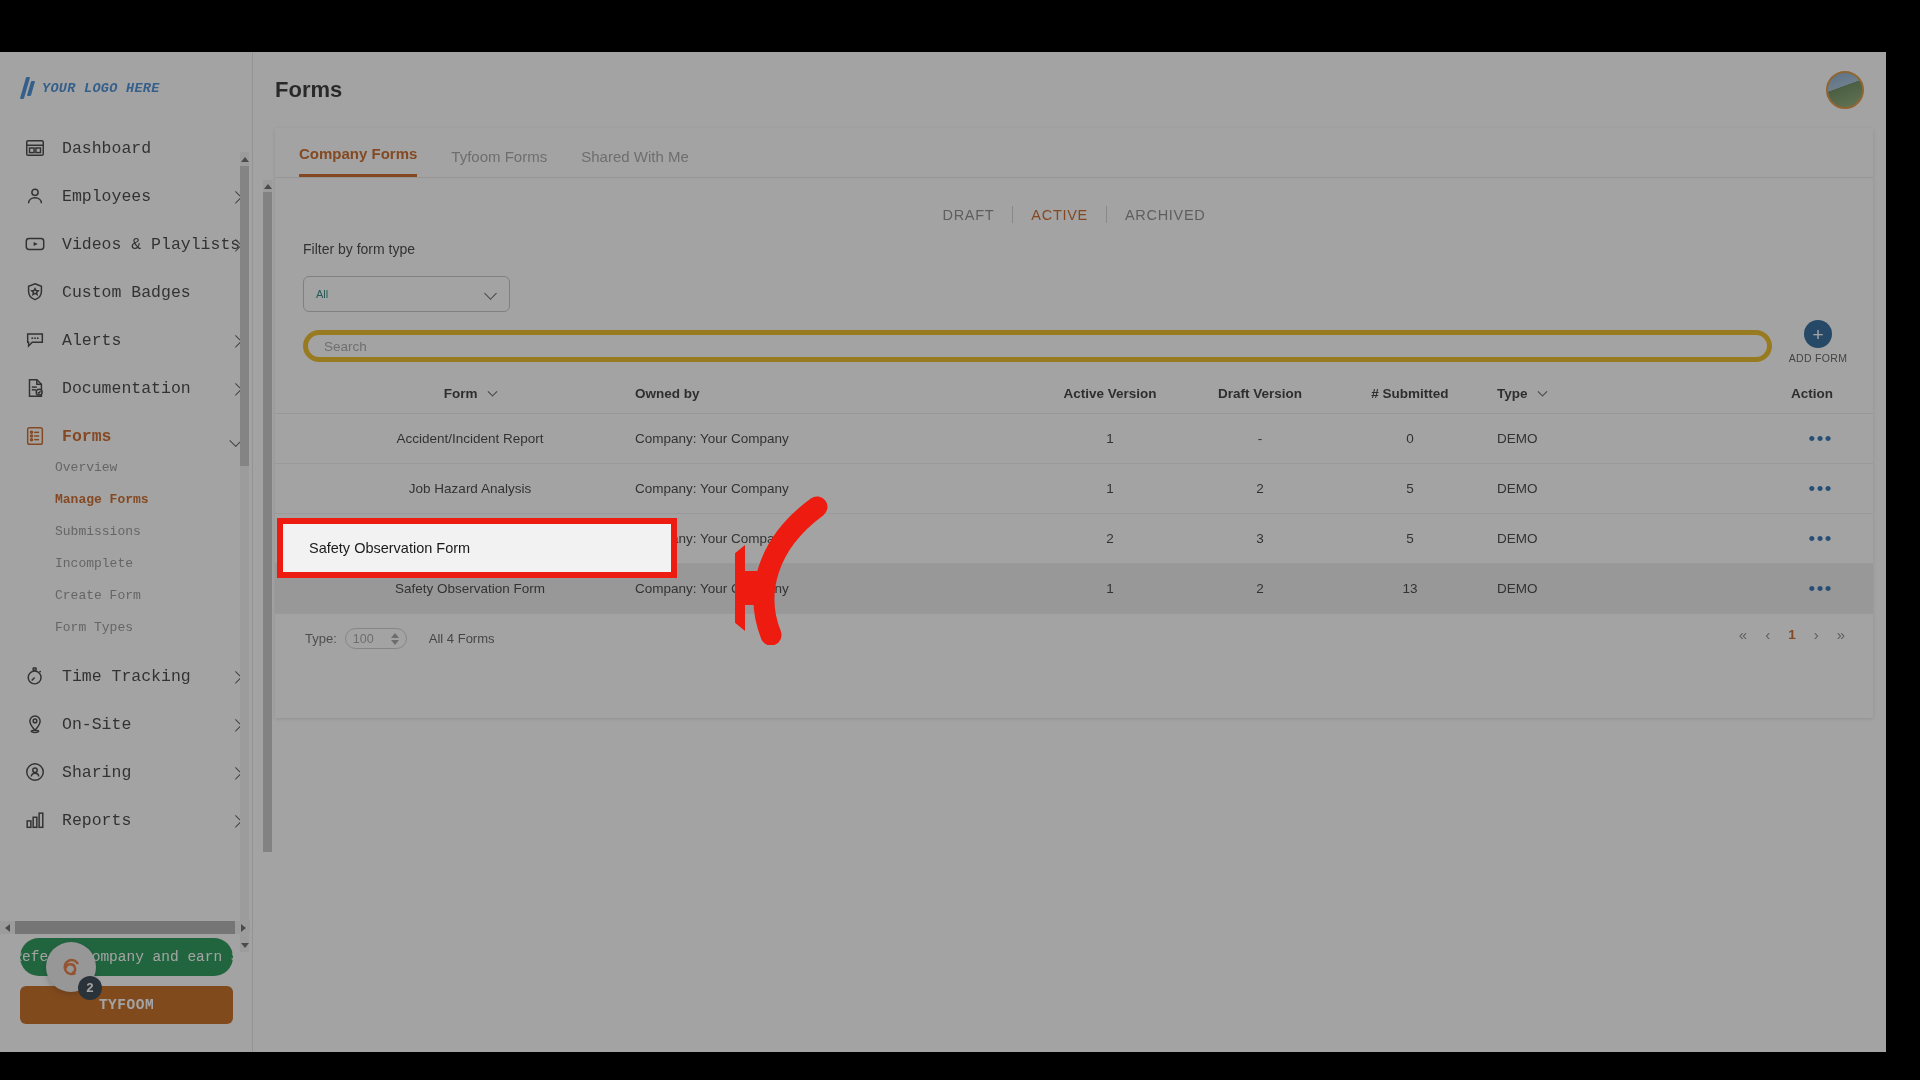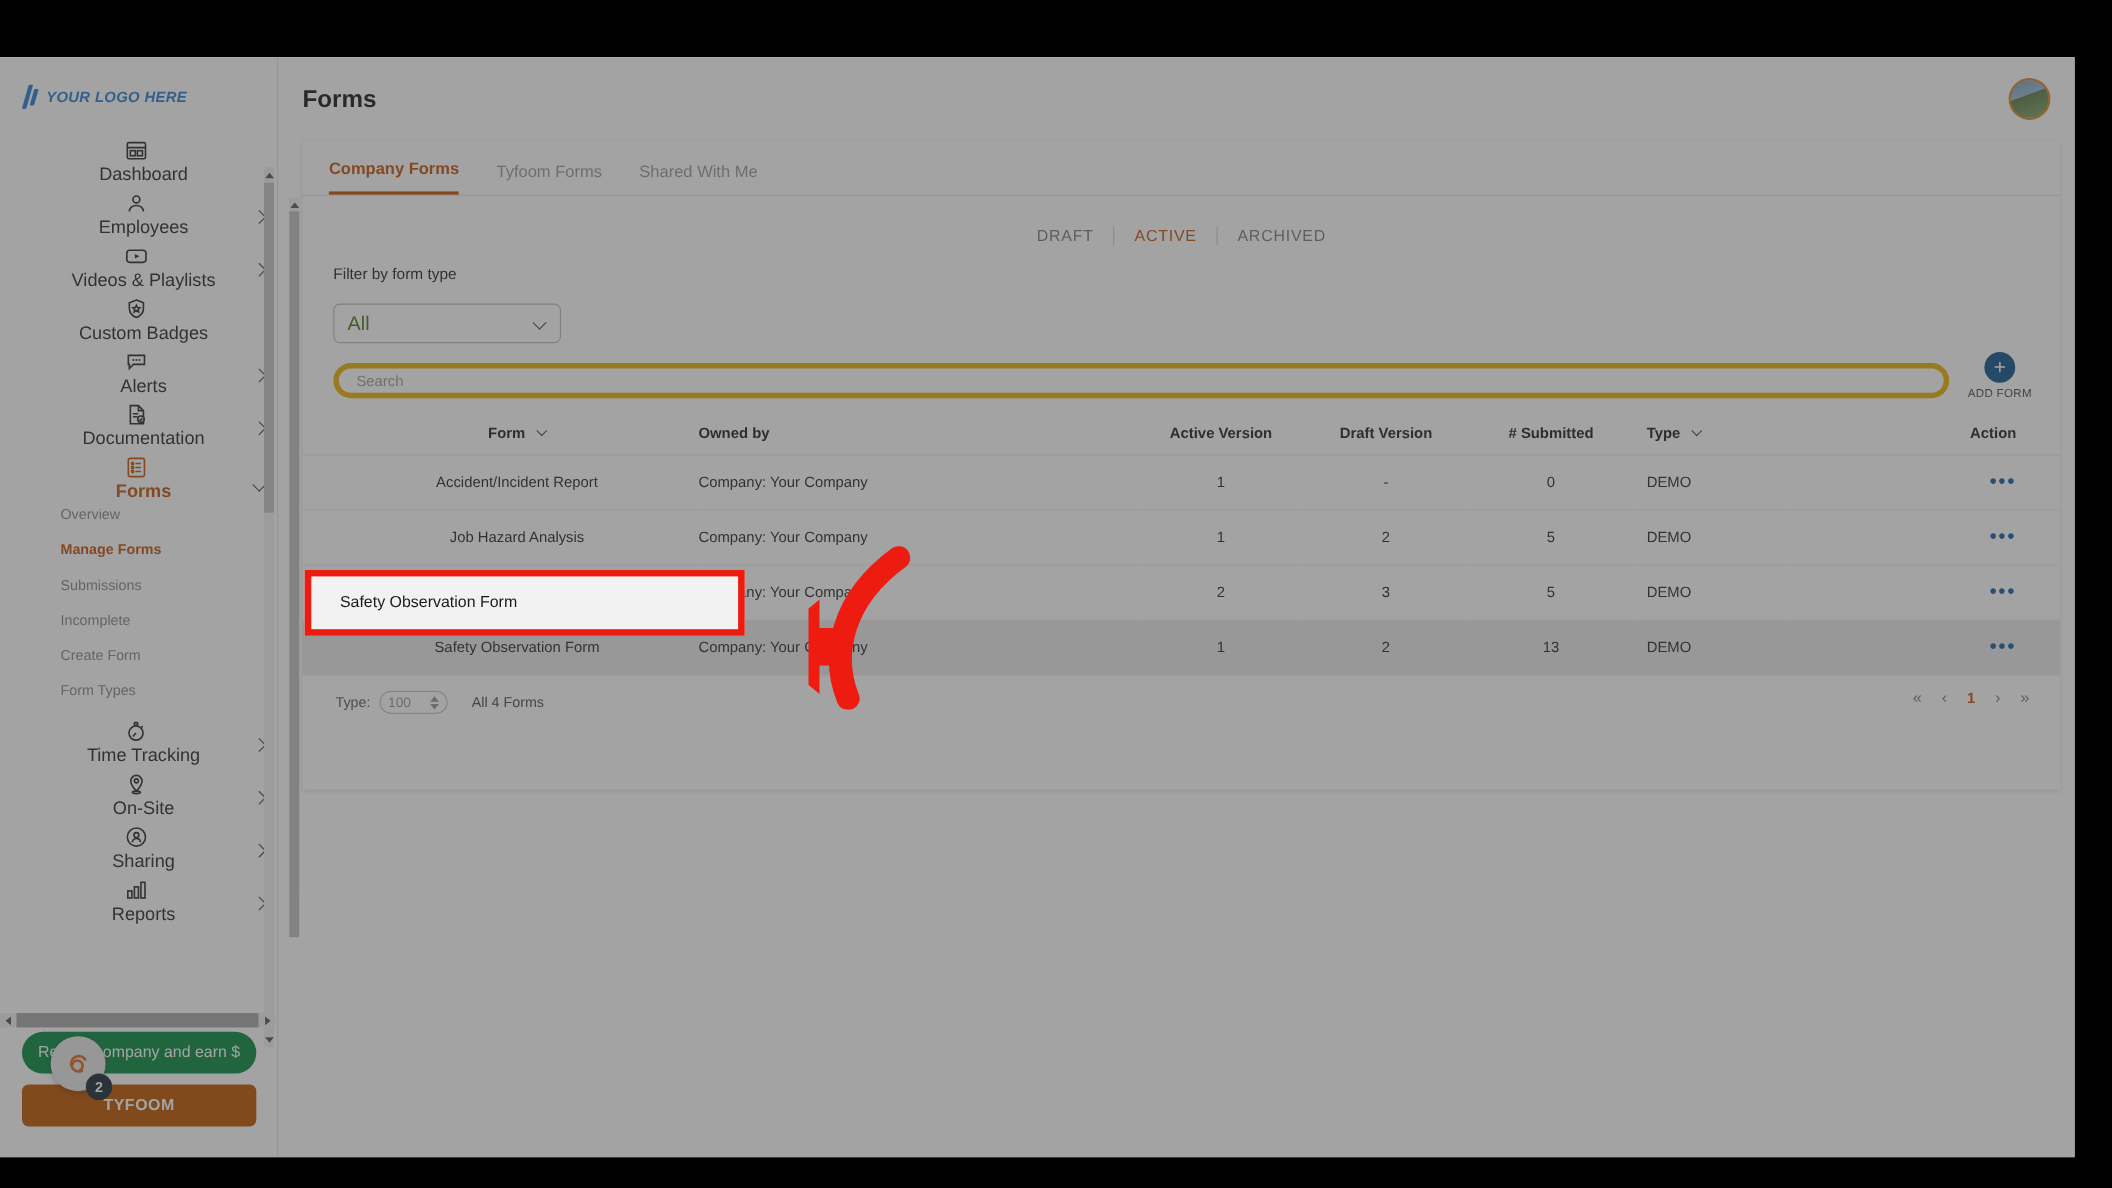--- a/index.html
+++ b/index.html
@@ -41,20 +41,21 @@
   }
 
   
   #sidebar {
     position: absolute;
     left: 0; top: 0;
     width: 253px; height: 1000px;
     background: #ffffff;
     border-right: 1px solid #e2e2e2;
     overflow: hidden;
+    font-family: Liberation Mono, monospace;
   }
 
   .logo-wrap {
     position: absolute;
     left: 22px; top: 25px;
     display: flex; align-items: center; gap: 6px;
   }
   .logo-mark {
     display: inline-block;
     width: 14px; height: 22px;
@@ -89,21 +90,20 @@
 
   .nav-item {
     position: relative;
     display: flex;
     align-items: center;
     height: 48px;
     padding-left: 22px;
     padding-right: 14px;
     cursor: pointer;
     color: #1f1f1f;
-    flex-direction: column;
   }
   .nav-item .ico {
     width: 26px; height: 26px;
     flex: 0 0 26px;
     display: flex; align-items: center; justify-content: center;
     margin-right: 14px;
   }
   .nav-item .ico svg { display: block; }
   .nav-label {
     font-size: 16.5px;
@@ -327,22 +327,22 @@
     font-size: 14px;
     color: #2a2a2a;
     margin-bottom: 19px;
   }
   #filter-select {
     width: 207px; height: 36px;
     border: 1px solid #bdbdbd;
     border-radius: 6px;
     display: flex; align-items: center;
     padding: 0 12px;
-    font-size: 18px;
-    color: #4d7c0f;
+    font-size: 11px;
+    color: #0f766e;
     cursor: pointer;
     position: relative;
     background: #fff;
   }
   #filter-select .caret {
     position: absolute; right: 14px; top: 12px;
     width: 9px; height: 9px;
     border-right: 1.8px solid #4a4a4a;
     border-bottom: 1.8px solid #4a4a4a;
     transform: rotate(45deg);

